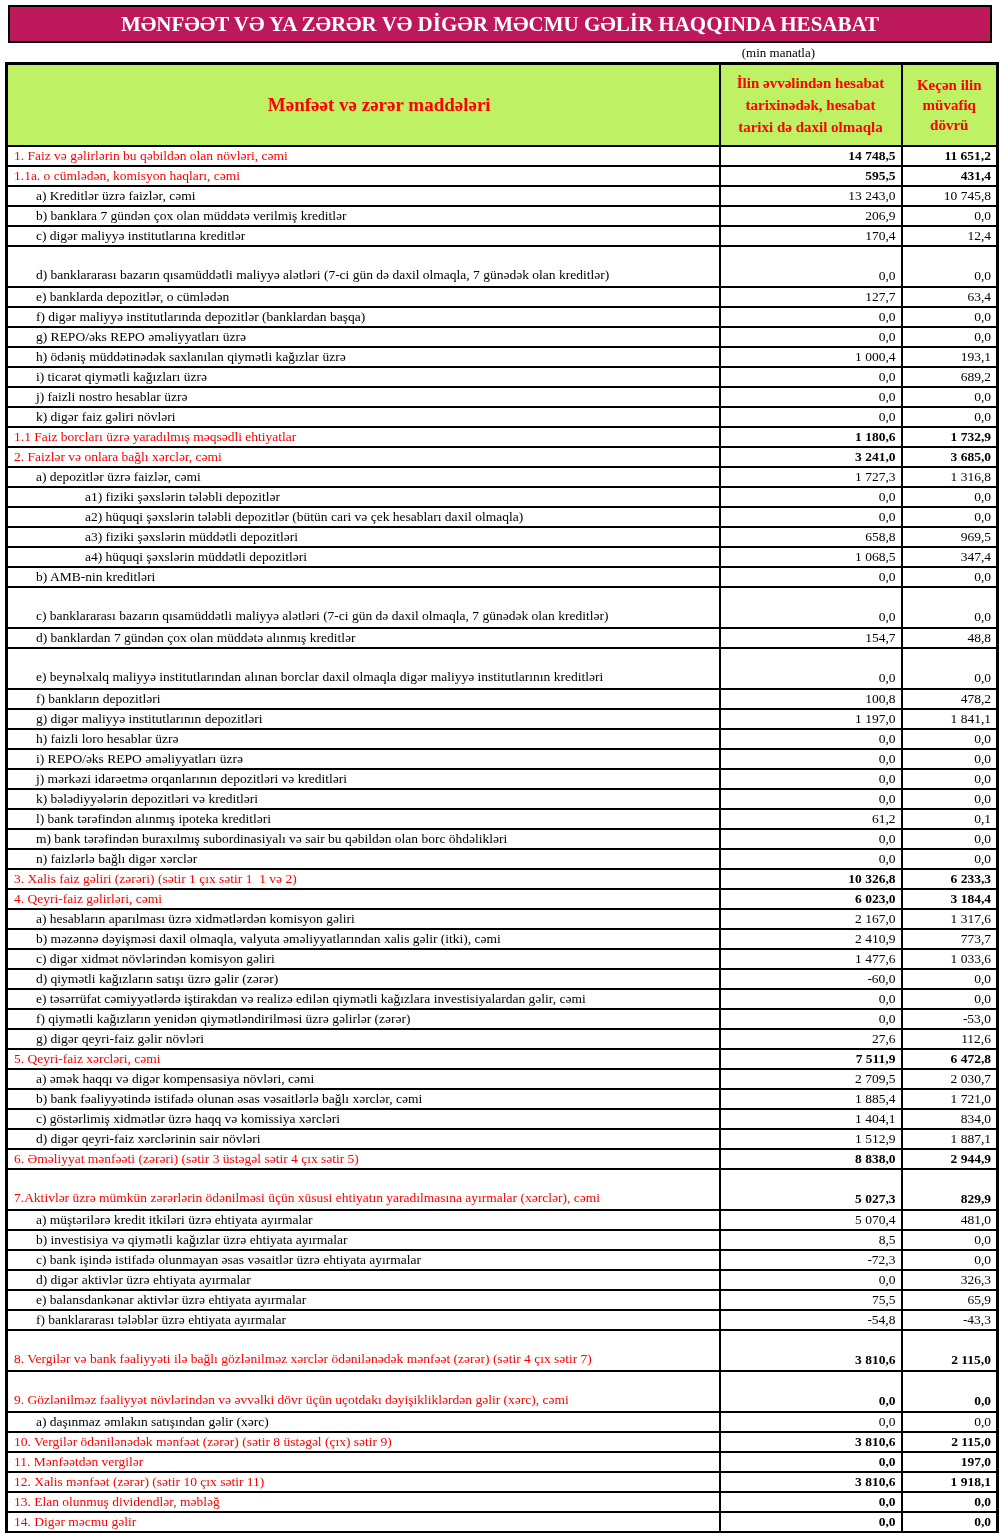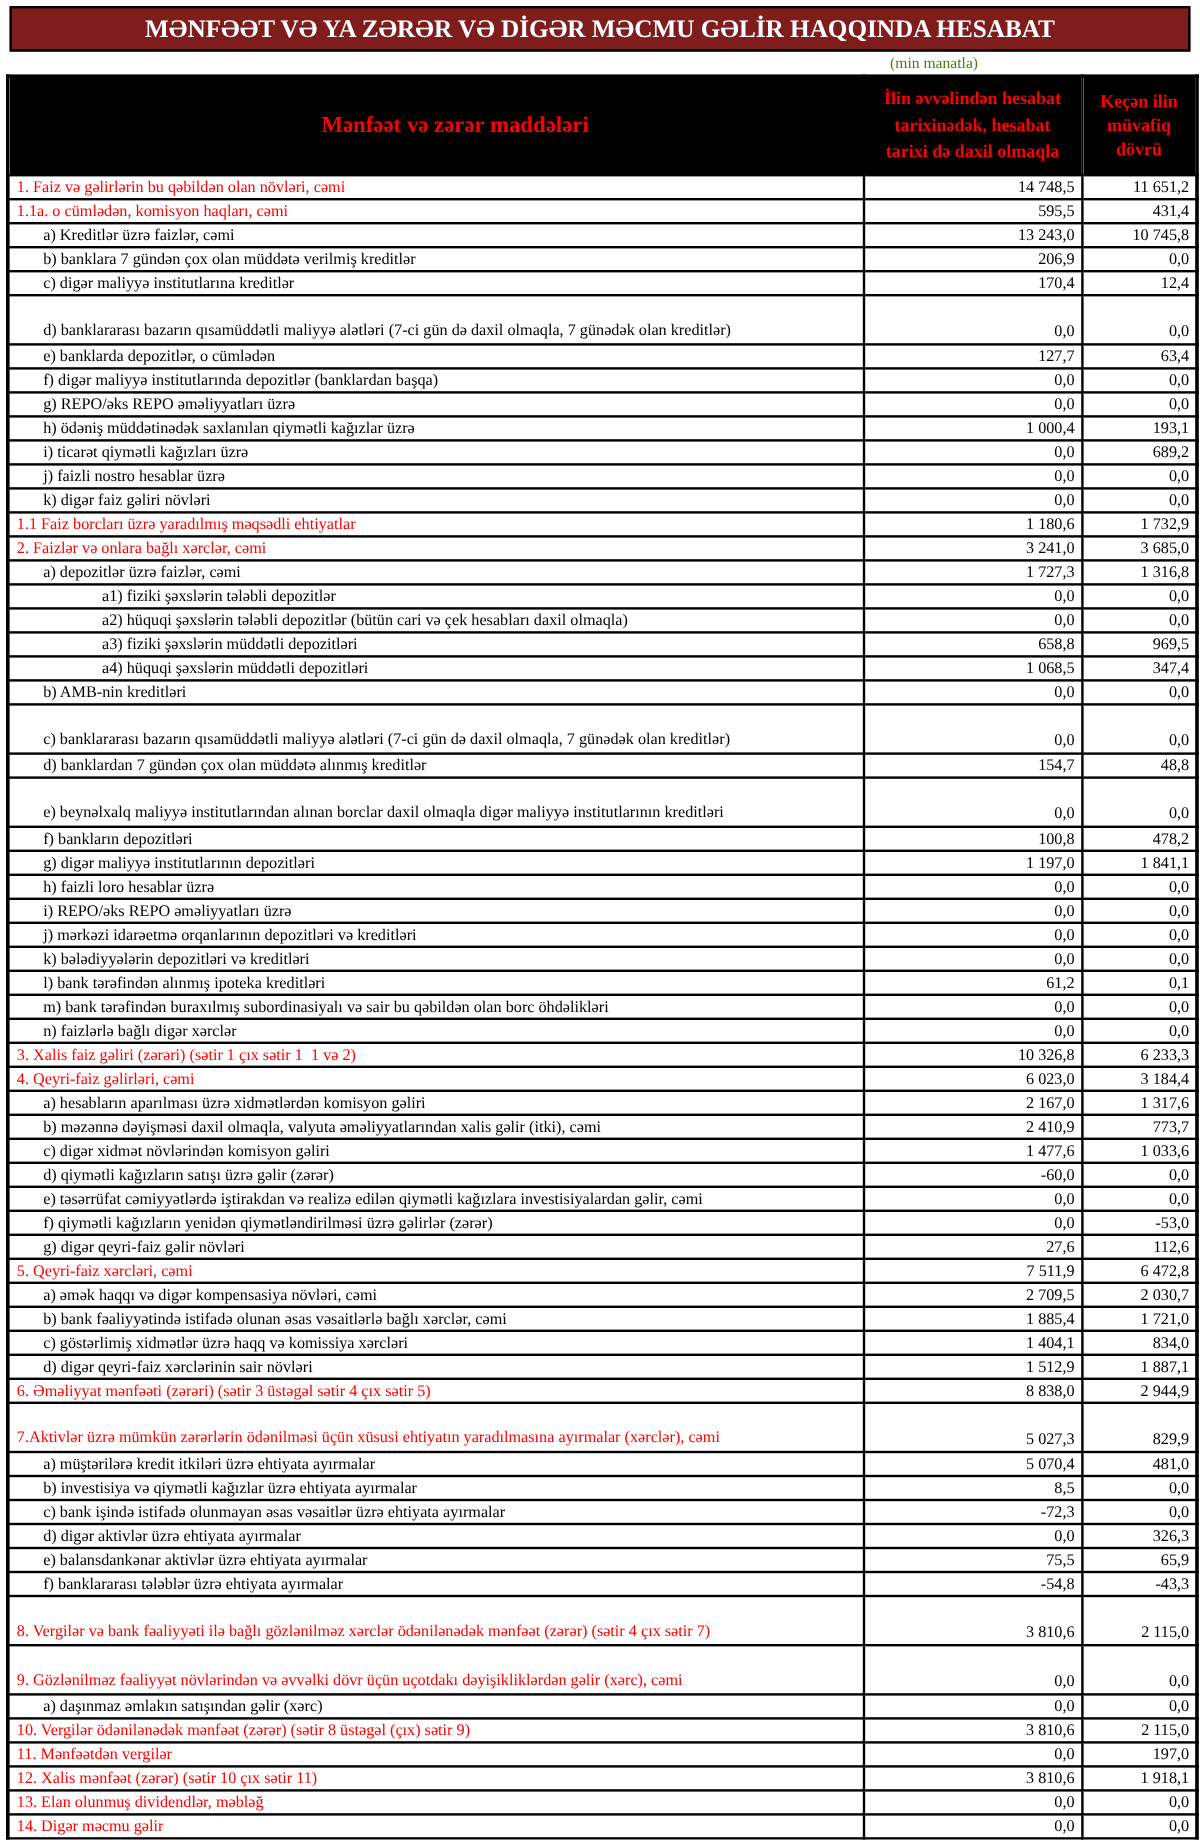--- a/index.html
+++ b/index.html
@@ -7,61 +7,61 @@
     padding: 0;
     width: 1000px;
     height: 1533px;
     overflow: hidden;
     background: #ffffff;
     font-family: "Liberation Serif", serif;
   }
   .banner {
     margin: 5px 8px 0 8px;
     height: 34px;
-    background: #7f1d1d;
+    background: #be185d;
     border: 2px solid #000;
     display: flex;
     align-items: center;
     justify-content: center;
   }
   .banner-text {
     color: #ffffff;
     font-weight: bold;
     font-size: 21px;
     letter-spacing: 0px;
     white-space: nowrap;
   }
   .units-note {
     height: 19px;
     line-height: 19px;
     text-align: right;
     padding-right: 185px;
     font-size: 13px;
-    color: #4d7c0f;
+    color: #000000;
   }
   table.report {
     border-collapse: collapse;
     table-layout: fixed;
     margin-left: 5px;
     width: 991px;
     border: 3px solid #000;
   }
   col.c-label { width: 713px; }
   col.c-cur   { width: 182px; }
   col.c-prev  { width: 96px;  }
   th, td {
     border: 2px solid #000;
     box-sizing: border-box;
     overflow: hidden;
   }
   thead tr { height: 82px; }
   th {
     color: #fe0000;
     font-weight: bold;
-    background: #000000;
+    background: #bef264;
     text-align: center;
     vertical-align: middle;
   }
   th.h-items { font-size: 19px; padding-left: 33px; }
   th.h-cur   { font-size: 15px; line-height: 22px; padding: 0 8px; }
   th.h-prev  { font-size: 15px; line-height: 20px; padding: 0 4px; }
 
   tbody tr { height: 19px; }
   tbody tr.tall { height: 41px; }
   tbody td {
@@ -76,21 +76,21 @@
     white-space: pre-wrap;
     padding-left: 6px;
   }
   tr.ind1 td.label { padding-left: 28px; }
   tr.ind2 td.label { padding-left: 77px; }
   td.num {
     text-align: right;
     padding-right: 5px;
   }
   tr.red td.label { color: #fe0000; font-weight: normal; }
-  tr.red td.num   { font-weight: normal; }
+  tr.red td.num   { font-weight: bold; }
   tr.tall td      { vertical-align: bottom; padding-bottom: 2px; }
   tr.tall td.label{ vertical-align: top; padding-top: 20px; }
 </style>
 </head>
 <body>
 
 <div>
 
   <div class="banner">
     <span class="banner-text">MƏNFƏƏT VƏ YA ZƏRƏR VƏ DİGƏR MƏCMU GƏLİR HAQQINDA HESABAT</span>

